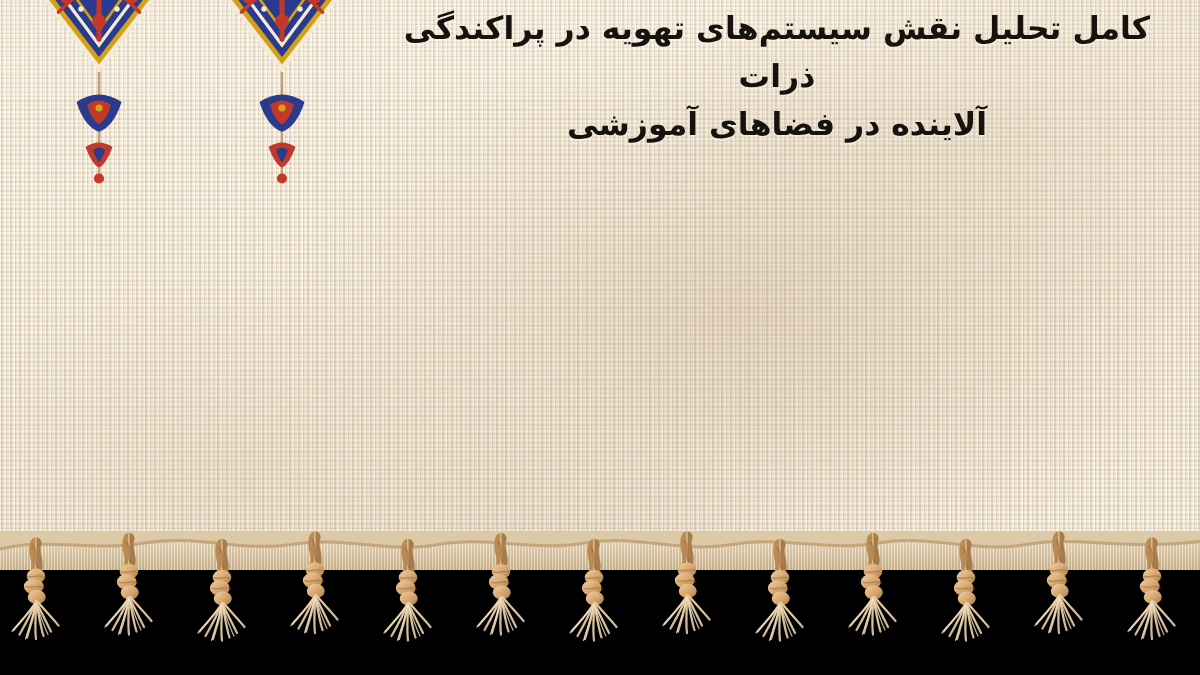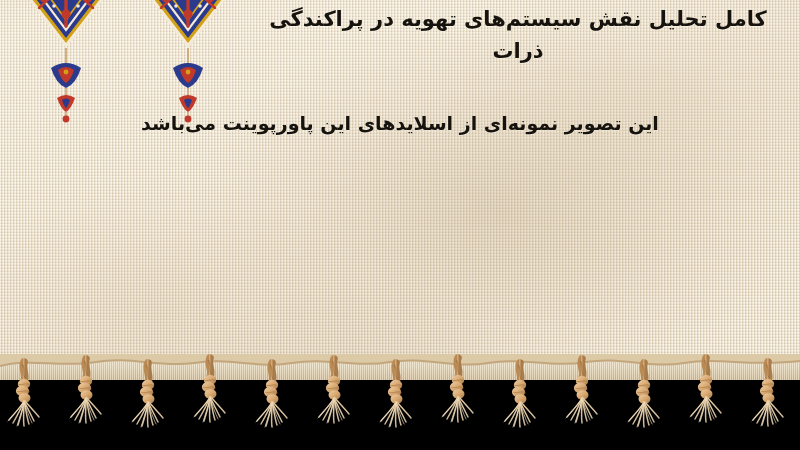--- a/index.html
+++ b/index.html
@@ -230,24 +230,24 @@
         <circle cx="60" cy="163" r="3.4" fill="#c0392b"></circle>
       </svg>
     </div>
   </div>
 
   <div class="text-layer">
 
     <div class="title">
       <span>کامل تحلیل نقش سیستم‌های تهویه در پراکندگی ذرات</span>
       <br>
+      <span>آلاینده در فضاهای آموزشی</span>
     </div>
 
     <div class="body">
-      <span class="line">این تصویر نمونه‌ای از اسلایدهای این پاورپوینت می‌باشد</span>
     </div>
 
   </div>
 
   <div class="vignette"></div>
 
   <div class="bottom-band"></div>
 
   <div class="selvedge"></div>
 

